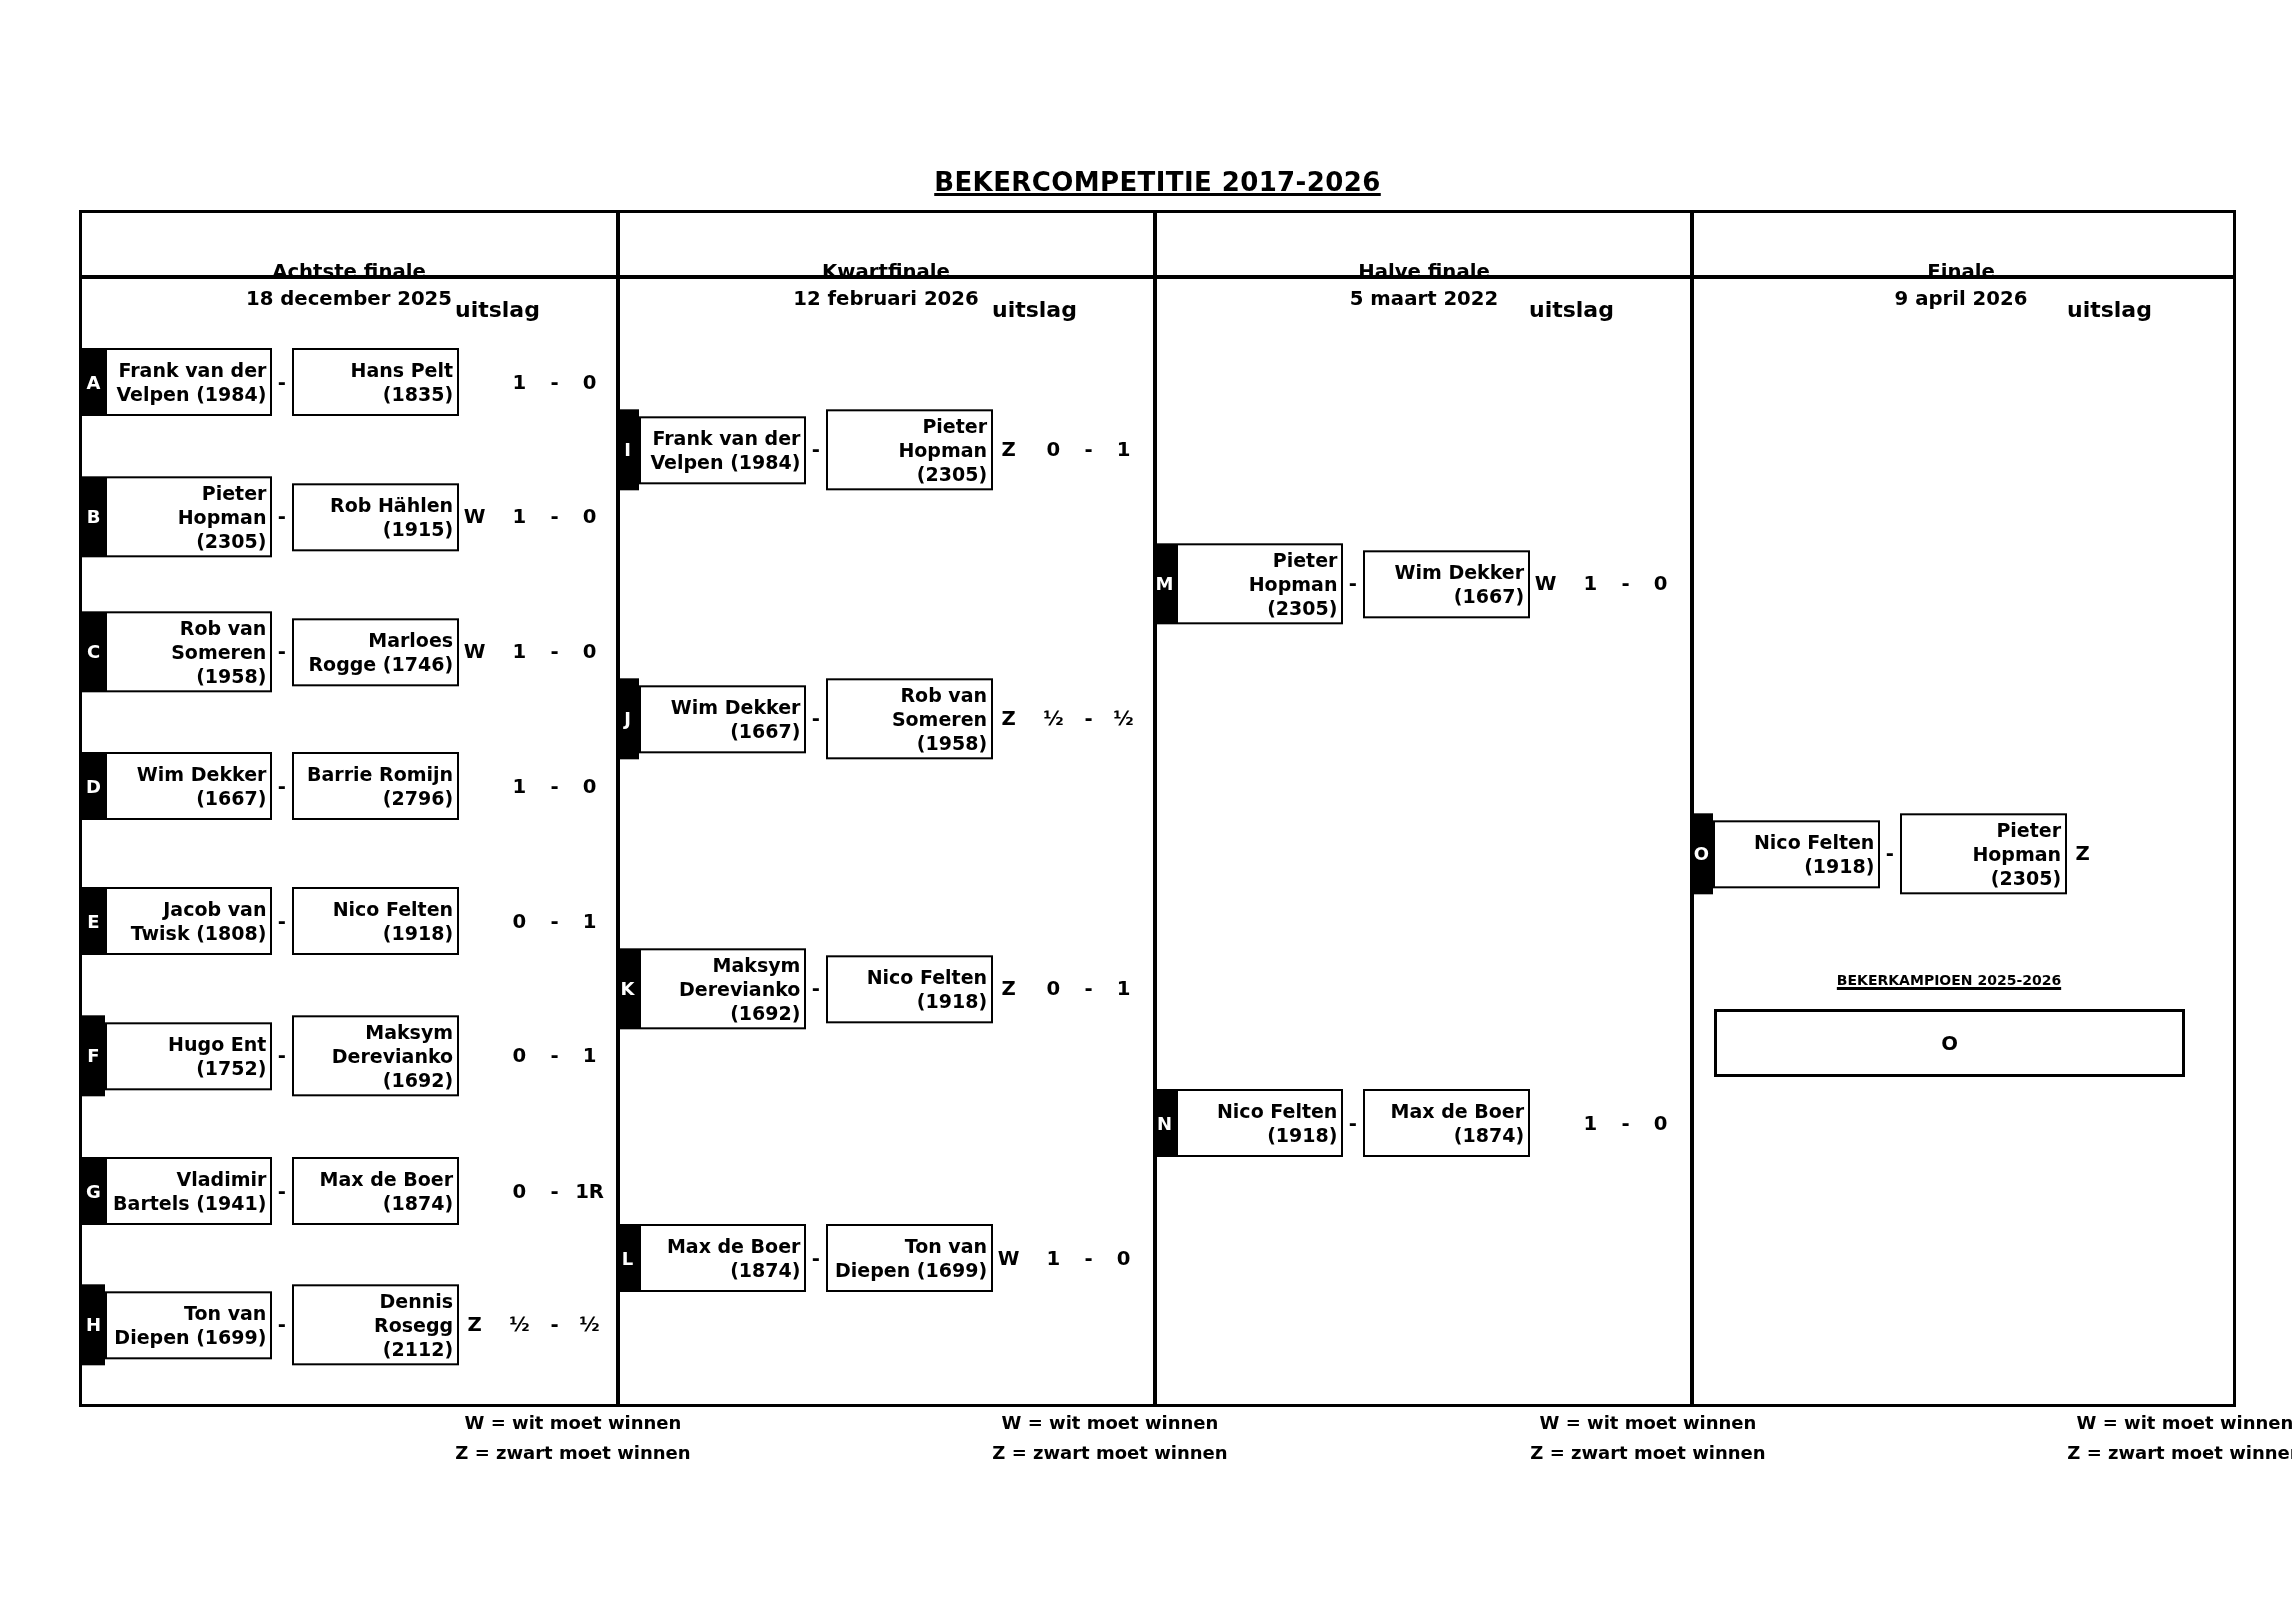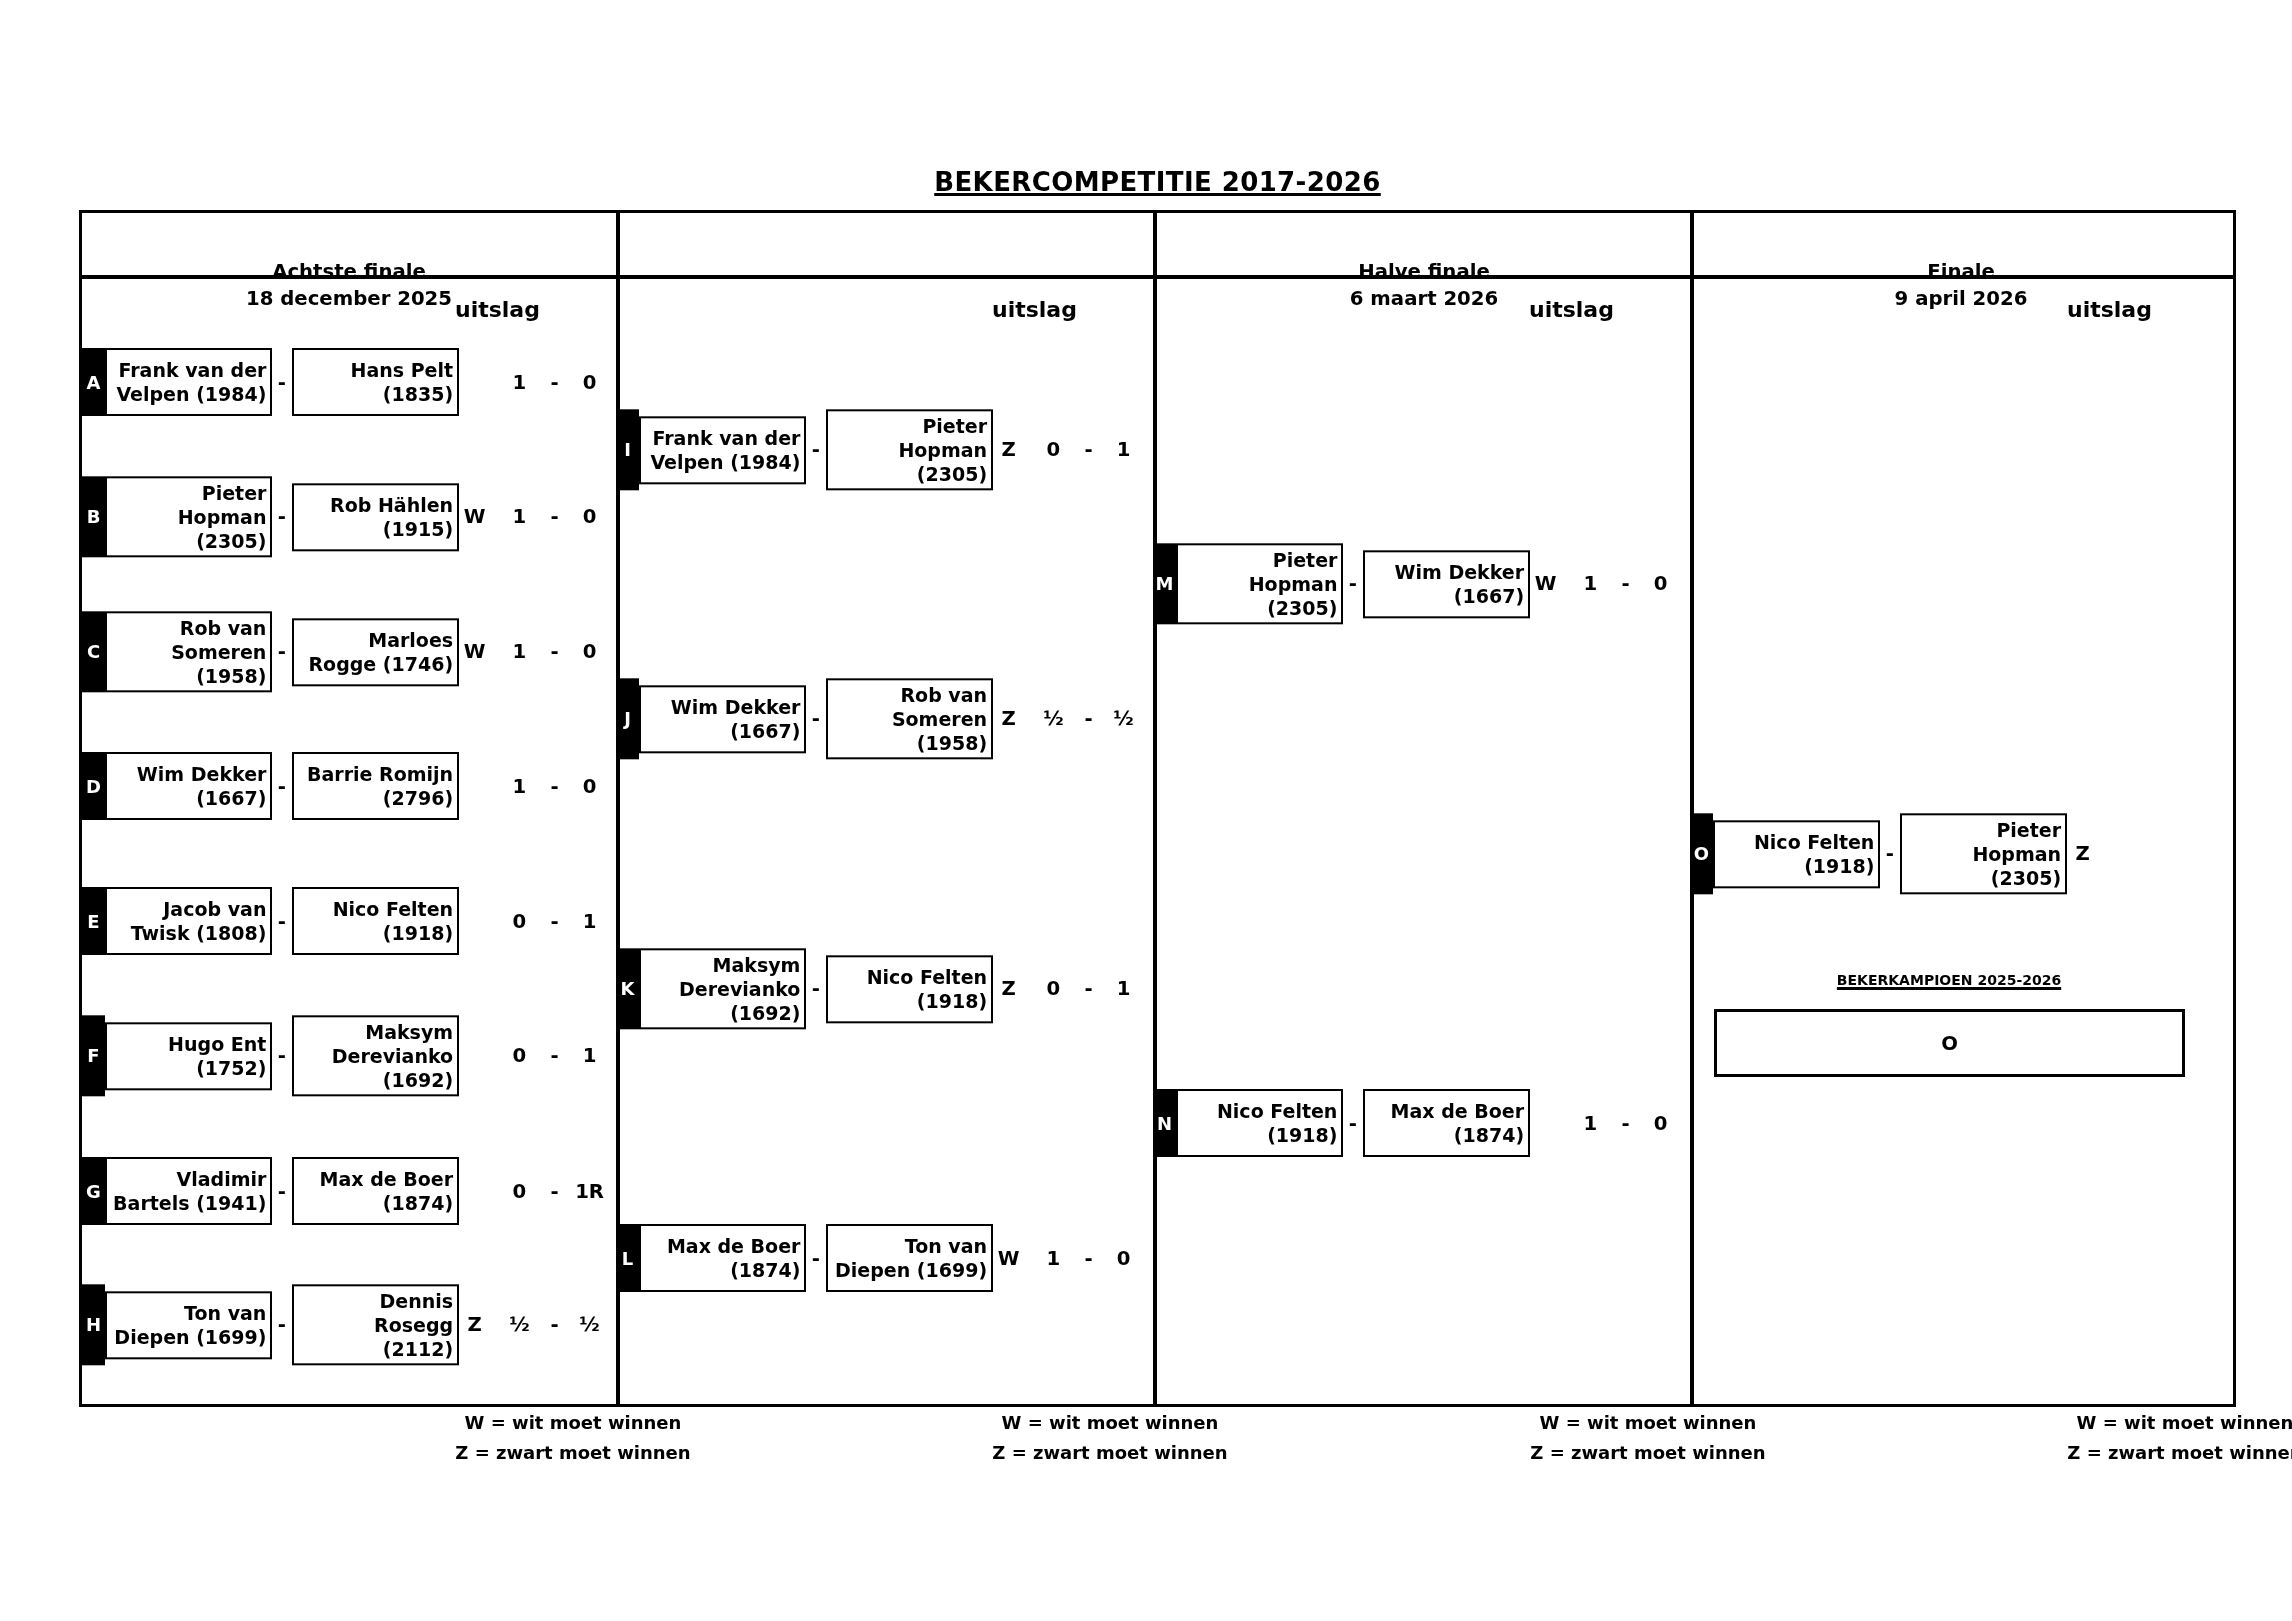--- a/index.html
+++ b/index.html
@@ -79,23 +79,27 @@
 <div class="bracket">
   <div class="vline" style="left:534px"></div>
   <div class="vline" style="left:1071px"></div>
   <div class="vline" style="left:1608px"></div>
   <div class="hline"></div>
 
   <div class="header-cell" style="left:0;width:534px">
     <div>Achtste finale</div>
     <div>18 december 2025</div>
   </div>
+  <div class="header-cell" style="left:537px;width:534px">
+    <div>Kwartfinale</div>
+    <div>12 februari 2026</div>
+  </div>
   <div class="header-cell" style="left:1075px;width:534px">
     <div>Halve finale</div>
-    <div>6 maart 2026</div>
+    <div>5 maart 2022</div>
   </div>
   <div class="header-cell" style="left:1612px;width:534px">
     <div>Finale</div>
     <div>9 april 2026</div>
   </div>
 
   <div class="uitslag" style="left:373px">uitslag</div>
   <div class="uitslag" style="left:910px">uitslag</div>
   <div class="uitslag" style="left:1447px">uitslag</div>
   <div class="uitslag" style="left:1985px">uitslag</div>

